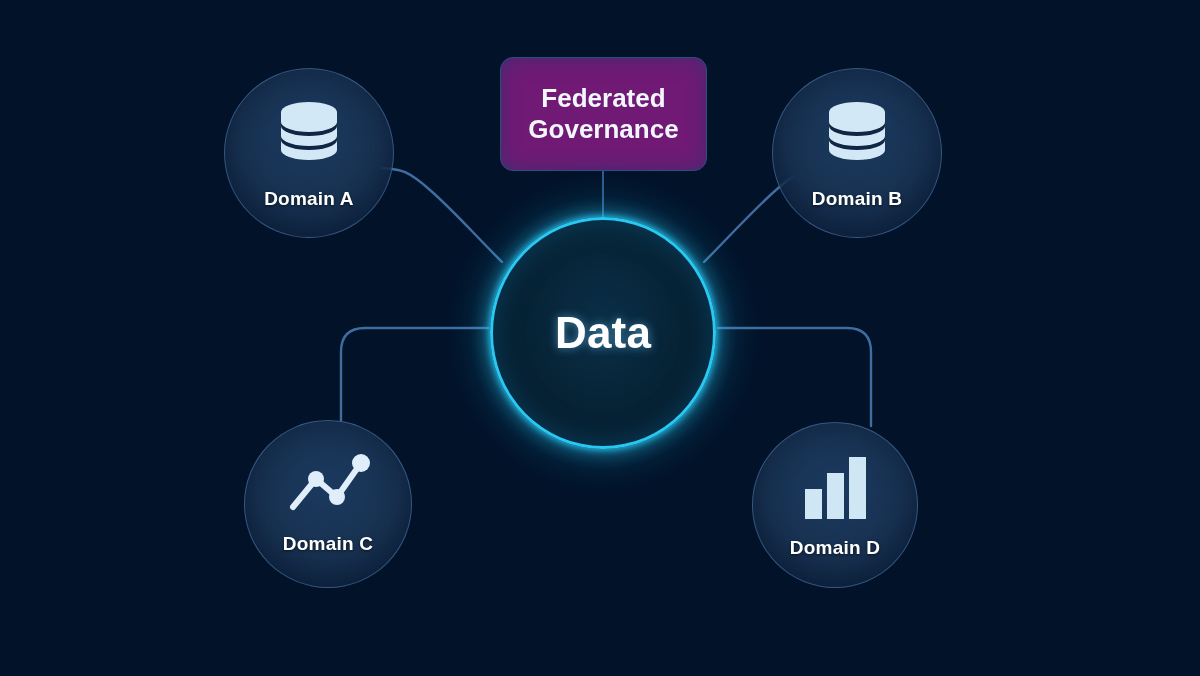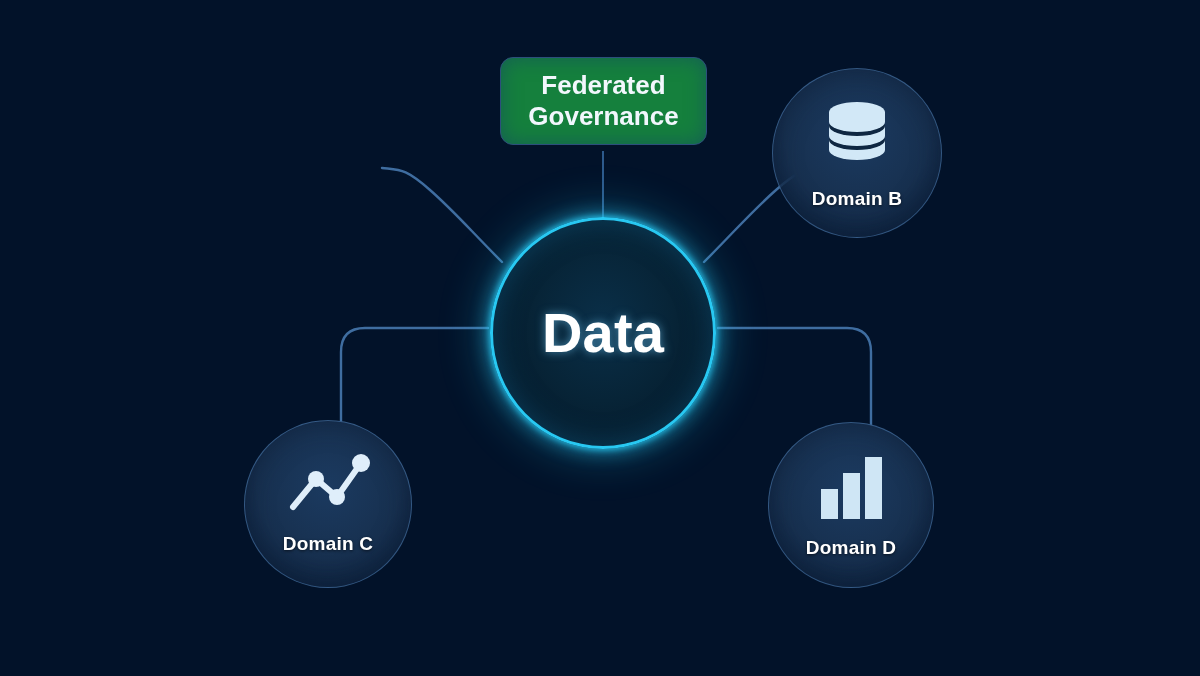--- a/index.html
+++ b/index.html
@@ -43,36 +43,36 @@
       0 0 18px 4px rgba(40,200,242,0.45),
       0 0 42px 12px rgba(40,200,242,0.22),
       inset 0 0 28px 2px rgba(20,120,170,0.35);
     display: flex;
     align-items: center;
     justify-content: center;
   }
   .hub-label {
     text-align: center;
     color: #ffffff;
-    font-size: 56px;
+    font-size: 44px;
     font-weight: bold;
     line-height: 1.14;
     letter-spacing: 0.2px;
     text-shadow: 0 0 10px rgba(120,210,255,0.55);
   }
 
   
   .gov-box {
     position: absolute;
     left: 500px;
     top: 57px;
     width: 207px;
-    height: 88px;
+    height: 114px;
     border-radius: 13px;
-    background: #15803d;
+    background: #701a75;
     border: 1.5px solid #2c4f7c;
     box-sizing: border-box;
     display: flex;
     align-items: center;
     justify-content: center;
     box-shadow: inset 0 0 20px rgba(20,60,110,0.5);
   }
   .gov-label {
     text-align: center;
     color: #f2f7fd;
@@ -103,21 +103,21 @@
     font-size: 19px;
     font-weight: bold;
     letter-spacing: 0.2px;
     text-shadow: 0 1px 3px rgba(0,0,0,0.6);
   }
 
   
   #node-a { left: 224px; top: 68px;  width: 170px; height: 170px; }
   #node-b { left: 772px; top: 68px;  width: 170px; height: 170px; }
   #node-c { left: 244px; top: 420px; width: 168px; height: 168px; }
-  #node-d { left: 768px; top: 422px; width: 166px; height: 166px; align-items: center; }
+  #node-d { left: 752px; top: 422px; width: 166px; height: 166px; align-items: center; }
 
   #node-a .node-icon { margin-bottom: 12px; }
   #node-b .node-icon { margin-bottom: 12px; }
   #node-c .node-icon { margin-bottom: 14px; }
   #node-d .node-icon { margin-bottom: 12px; }
 </style>
 </head>
 <body>
 
 <div id="stage">
@@ -148,37 +148,55 @@
       <span>Governance</span>
     </div>
   </div>
 
   <div class="hub">
     <div class="hub-label">
       <span>Data</span><br>
     </div>
   </div>
 
-
-  <div class="node" id="node-b">
+  <div class="node" id="node-a">
     <span class="node-icon">
       <svg width="68" height="76" viewBox="0 0 68 76">
         <g fill="#d2e8f7">
           <ellipse cx="34" cy="54" rx="28" ry="10"></ellipse>
           <rect x="6" y="44" width="56" height="10"></rect>
           <ellipse cx="34" cy="44" rx="28" ry="10" fill="#0f2742"></ellipse>
           <ellipse cx="34" cy="40" rx="28" ry="10"></ellipse>
           <rect x="6" y="30" width="56" height="10"></rect>
           <ellipse cx="34" cy="30" rx="28" ry="10" fill="#0f2742"></ellipse>
           <ellipse cx="34" cy="26" rx="28" ry="10"></ellipse>
           <rect x="6" y="16" width="56" height="10"></rect>
           <ellipse cx="34" cy="16" rx="28" ry="10"></ellipse>
         </g>
       </svg>
     </span>
+    <span class="node-label">Domain A</span>
+  </div>
+
+  <div class="node" id="node-b">
+    <span class="node-icon">
+      <svg width="68" height="76" viewBox="0 0 68 76">
+        <g fill="#d2e8f7">
+          <ellipse cx="34" cy="54" rx="28" ry="10"></ellipse>
+          <rect x="6" y="44" width="56" height="10"></rect>
+          <ellipse cx="34" cy="44" rx="28" ry="10" fill="#0f2742"></ellipse>
+          <ellipse cx="34" cy="40" rx="28" ry="10"></ellipse>
+          <rect x="6" y="30" width="56" height="10"></rect>
+          <ellipse cx="34" cy="30" rx="28" ry="10" fill="#0f2742"></ellipse>
+          <ellipse cx="34" cy="26" rx="28" ry="10"></ellipse>
+          <rect x="6" y="16" width="56" height="10"></rect>
+          <ellipse cx="34" cy="16" rx="28" ry="10"></ellipse>
+        </g>
+      </svg>
+    </span>
     <span class="node-label">Domain B</span>
   </div>
 
   <div class="node" id="node-c">
     <span class="node-icon">
       <svg width="86" height="62" viewBox="0 0 86 62">
         <polyline points="8,54 31,26 52,44 76,10" fill="none" stroke="#dfeefa" stroke-width="6" stroke-linecap="round" stroke-linejoin="round"></polyline>
         <circle cx="31" cy="26" r="8" fill="#dfeefa"></circle>
         <circle cx="52" cy="44" r="8" fill="#dfeefa"></circle>
         <circle cx="76" cy="10" r="9" fill="#dfeefa"></circle>

